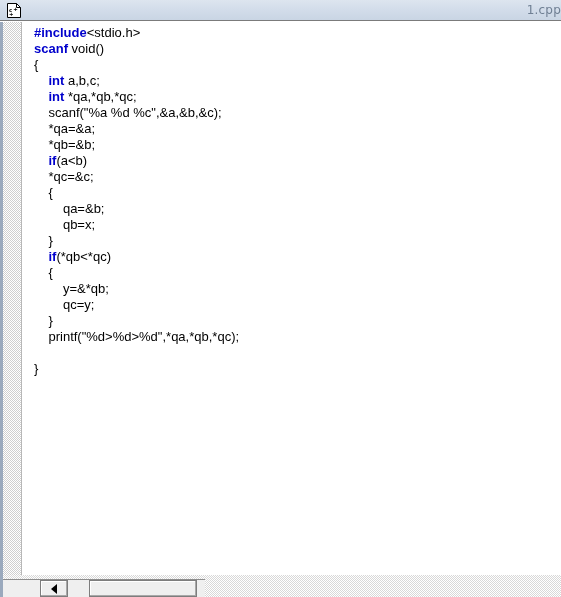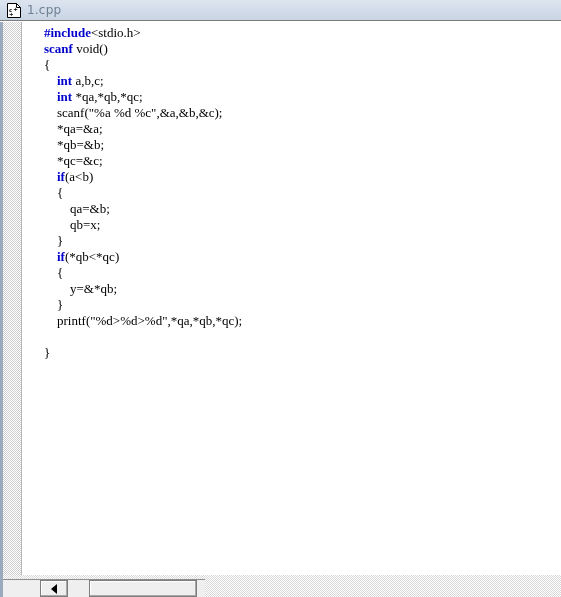--- a/index.html
+++ b/index.html
@@ -26,20 +26,21 @@
   #title-bar {
     position: absolute;
     left: 0; top: 0;
     width: 561px;
     height: 21px;
     background: linear-gradient(to bottom, #dde5ef 0%, #d3ddea 45%, #c9d5e4 100%);
     border-bottom: 1px solid #7b7b7b;
     box-sizing: border-box;
     display: flex;
     align-items: center;
+    justify-content: space-between;
   }
   #doc-icon {
     width: 14px;
     height: 15px;
     margin-left: 7px;
     margin-right: 6px;
     flex: 0 0 auto;
     display: block;
   }
   #title-text {
@@ -86,27 +87,27 @@
   #code-area {
     position: absolute;
     left: 23px;
     top: 3px;
     width: 538px;
     height: 548px;
     overflow: hidden;
     background: #ffffff;
   }
   .code-line {
-    font-family: Liberation Serif, serif;
+    font-family: Liberation Sans, sans-serif;
     font-size: 13px;
     line-height: 16px;
     height: 16px;
     color: #000000;
     white-space: pre;
-    padding-left: 21px;
+    padding-left: 11px;
   }
   .kw {
     color: #0000cc;
     font-weight: bold;
   }
   .pl { color: #000000; }
 
   
   #hscroll-bar {
     position: absolute;
@@ -190,29 +191,30 @@
     <div id="editor-gutter"></div>
     <div id="code-area">
         <div class="code-line"><span class="kw">#include</span><span class="pl">&lt;stdio.h&gt;</span></div>
         <div class="code-line"><span class="kw">scanf</span><span class="pl"> void()</span></div>
         <div class="code-line"><span class="pl">{</span></div>
         <div class="code-line">    <span class="kw">int</span><span class="pl"> a,b,c;</span></div>
         <div class="code-line">    <span class="kw">int</span><span class="pl"> *qa,*qb,*qc;</span></div>
         <div class="code-line">    <span class="pl">scanf("%a %d %c",&amp;a,&amp;b,&amp;c);</span></div>
         <div class="code-line">    <span class="pl">*qa=&amp;a;</span></div>
         <div class="code-line">    <span class="pl">*qb=&amp;b;</span></div>
+        <div class="code-line">    <span class="kw">if</span><span class="pl">(a&lt;b)</span></div>
         <div class="code-line">    <span class="pl">*qc=&amp;c;</span></div>
-        <div class="code-line">    <span class="kw">if</span><span class="pl">(a&lt;b)</span></div>
         <div class="code-line">    <span class="pl">{</span></div>
         <div class="code-line">        <span class="pl">qa=&amp;b;</span></div>
         <div class="code-line">        <span class="pl">qb=x;</span></div>
         <div class="code-line">    <span class="pl">}</span></div>
         <div class="code-line">    <span class="kw">if</span><span class="pl">(*qb&lt;*qc)</span></div>
         <div class="code-line">    <span class="pl">{</span></div>
         <div class="code-line">        <span class="pl">y=&amp;*qb;</span></div>
+        <div class="code-line">        <span class="pl">qc=y;</span></div>
         <div class="code-line">    <span class="pl">}</span></div>
         <div class="code-line">    <span class="pl">printf("%d&gt;%d&gt;%d",*qa,*qb,*qc);</span></div>
         <div class="code-line">&nbsp;</div>
         <div class="code-line"><span class="pl">}</span></div>
       </div>
   </div>
 
   <div id="hscroll-bar">
     <div id="hscroll-left-edge"></div>
     <div id="hscroll-track"></div>

